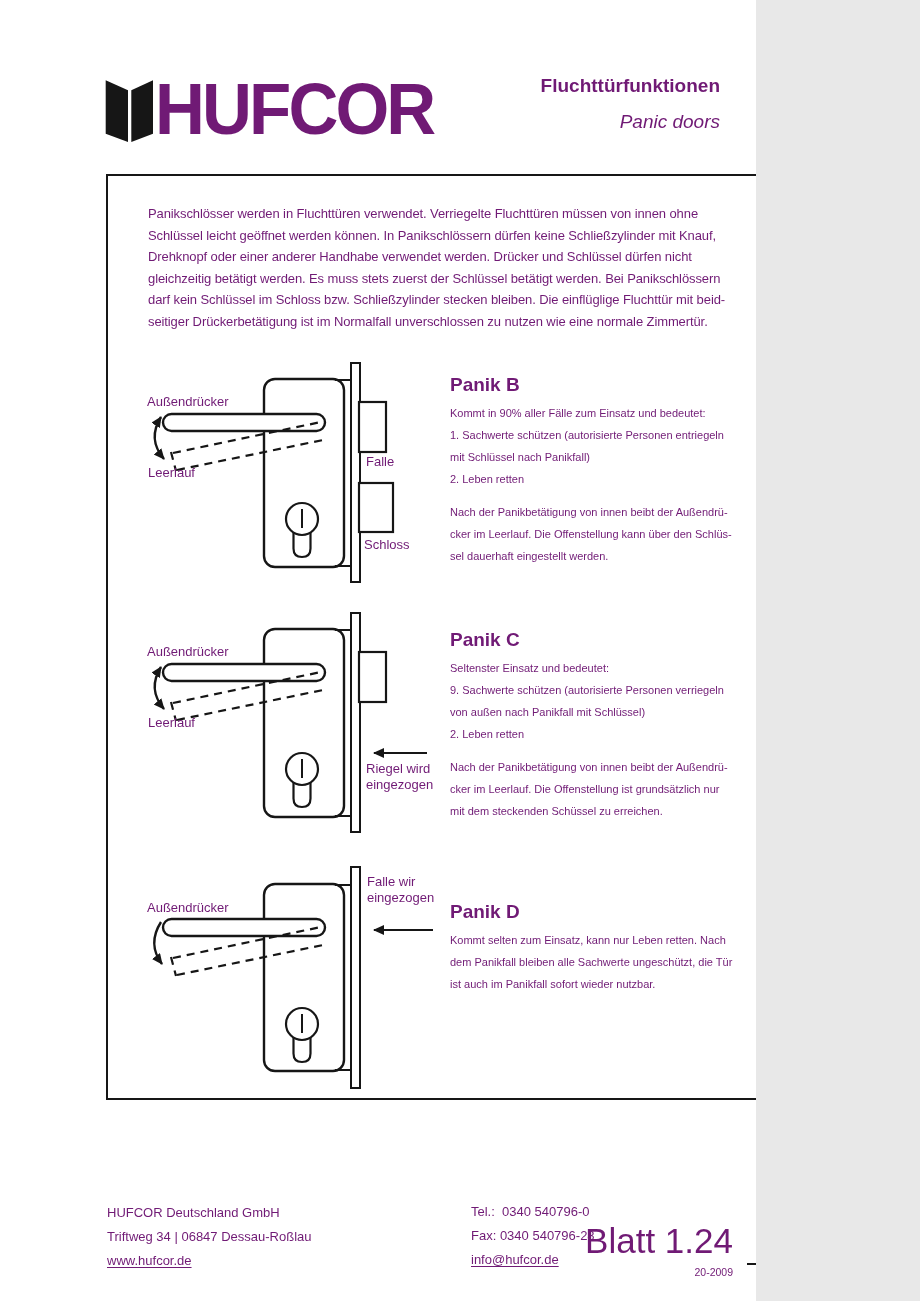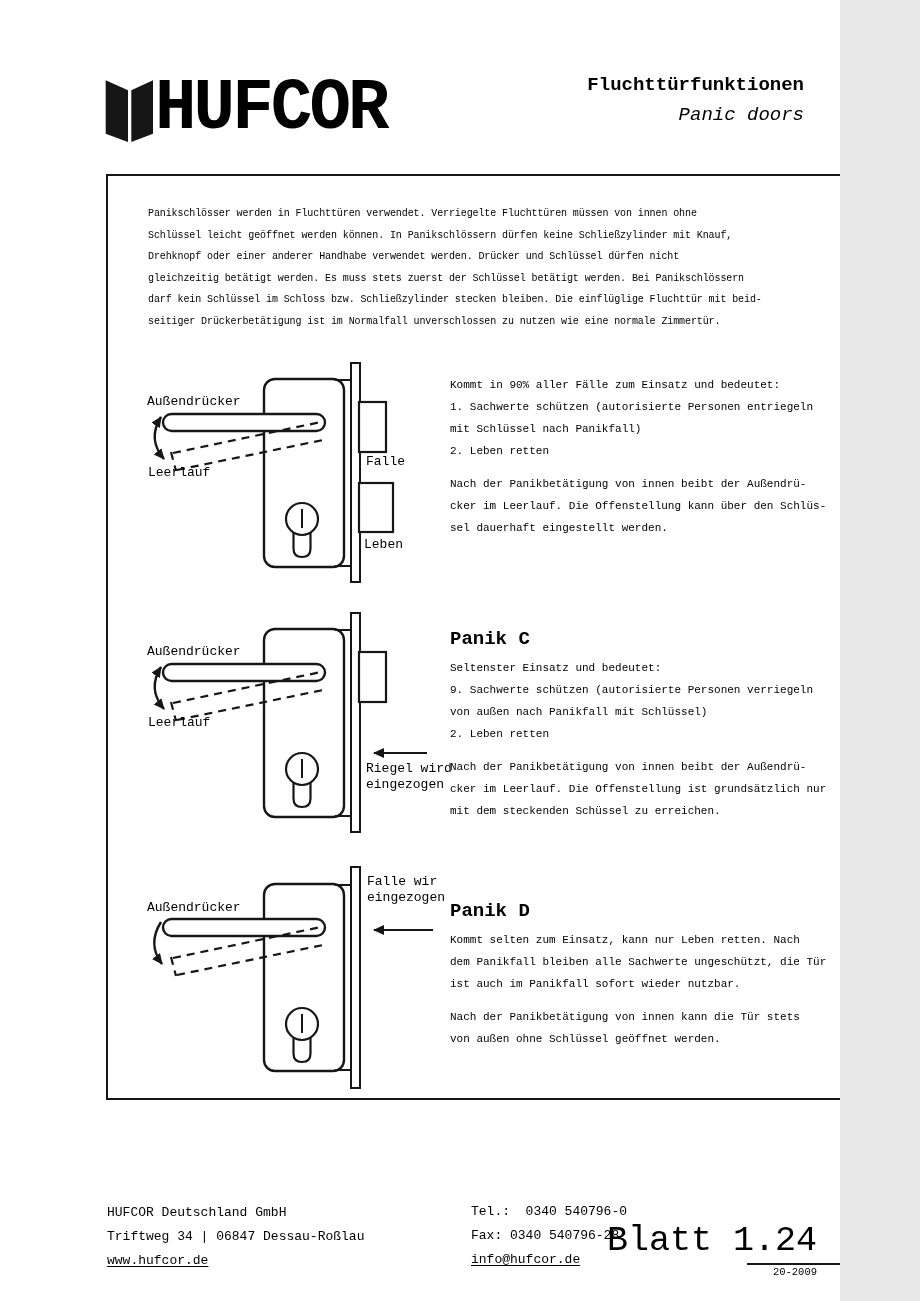--- a/index.html
+++ b/index.html
@@ -1,29 +1,29 @@
 <!DOCTYPE html>
 <html><head>
 <meta charset="utf-8">
 <style>
   html,body{margin:0;padding:0;background:#e8e8e8;}
-  .page{position:relative;width:840px;height:1301px;background:#ffffff;
-        font-family:Liberation Mono, monospace;color:#000000;overflow:hidden;}
+  .page{position:relative;width:756px;height:1301px;background:#ffffff;
+        font-family:Liberation Sans, sans-serif;color:#701a75;overflow:hidden;}
   .abs{position:absolute;}
   
   .logo-word{position:absolute;left:155px;top:68px;font-size:72px;font-weight:bold;
              letter-spacing:-3px;line-height:82px;transform:scaleX(.96);transform-origin:left center;
              white-space:nowrap;}
   .doc-title{position:absolute;right:36px;top:75px;text-align:right;}
   .doc-title .t1{font-size:19px;font-weight:bold;line-height:21px;}
-  .doc-title .t2{font-size:19px;font-style:italic;line-height:21px;margin-top:9px;}
+  .doc-title .t2{font-size:19px;font-style:italic;line-height:21px;margin-top:15px;}
   
   .main-box{position:absolute;left:106px;top:174px;width:776px;height:922px;
             border:2px solid #161616;background:#fff;}
-  .intro{position:absolute;left:148px;top:203px;font-size:10px;line-height:21.6px;
+  .intro{position:absolute;left:148px;top:203px;font-size:13px;line-height:21.6px;
          letter-spacing:-0.1px;white-space:pre;margin:0;}
   
   .sec{position:absolute;left:450px;width:436px;}
   .sec .sec-title{font-size:19px;font-weight:bold;margin:0 0 7px 0;line-height:21px;}
   .sec .sec-body,.sec .sec-note{font-size:11px;line-height:22px;white-space:pre-line;margin:0;}
   .sec .sec-note{margin-top:11px;}
   
   .lbl{position:absolute;font-size:13px;line-height:16px;white-space:pre-line;}
   
   .f-col{position:absolute;font-size:13px;line-height:24px;}
@@ -73,23 +73,24 @@
     <rect x="28" y="59" width="162" height="17" rx="8.5" fill="#fff" stroke="#161616" stroke-width="2.4"></rect>
     <path d="M38,98 L186,67 M42,115 L188,85 M36,97 L41,116" fill="none" stroke="#161616" stroke-width="2.2" stroke-dasharray="8 6"></path>
     <path d="M26,62 Q12,84 29,104" fill="none" stroke="#161616" stroke-width="2.4" marker-start="url(#ah1)" marker-end="url(#ah1)"></path>
     <path d="M158.5,168 L158.5,193.5 Q158.5,202 167,202 Q175.5,202 175.5,193.5 L175.5,168 Z" fill="#fff" stroke="#161616" stroke-width="2.2"></path>
     <circle cx="167" cy="164" r="16" fill="#fff" stroke="#161616" stroke-width="2.2"></circle>
     <path d="M167,154 V173" stroke="#161616" stroke-width="2"></path>
   </svg>
   <span class="lbl" style="left:147px;top:394px">Außendrücker</span>
   <span class="lbl" style="left:148px;top:465px">Leerlauf</span>
   <span class="lbl" style="left:366px;top:454px">Falle</span>
-  <span class="lbl" style="left:364px;top:537px">Leben</span>
+  <span class="lbl" style="left:364px;top:537px">Schloss</span>
 
   <div class="sec" style="top:374px">
+    <h3 class="sec-title">Panik B</h3>
     <p class="sec-body">Kommt in 90% aller Fälle zum Einsatz und bedeutet:
 1. Sachwerte schützen (autorisierte Personen entriegeln
 mit Schlüssel nach Panikfall)
 2. Leben retten</p>
     <p class="sec-note">Nach der Panikbetätigung von innen beibt der Außendrü-
 cker im Leerlauf. Die Offenstellung kann über den Schlüs-
 sel dauerhaft eingestellt werden.</p>
   </div>
 
   <svg class="abs" style="left:135px;top:605px" width="300" height="236" viewBox="0 0 300 236">
@@ -145,22 +146,20 @@
   </svg>
   <span class="lbl" style="left:147px;top:900px">Außendrücker</span>
   <span class="lbl" style="left:367px;top:874px">Falle wir
 eingezogen</span>
 
   <div class="sec" style="top:901px">
     <h3 class="sec-title">Panik D</h3>
     <p class="sec-body">Kommt selten zum Einsatz, kann nur Leben retten. Nach
 dem Panikfall bleiben alle Sachwerte ungeschützt, die Tür
 ist auch im Panikfall sofort wieder nutzbar.</p>
-    <p class="sec-note">Nach der Panikbetätigung von innen kann die Tür stets
-von außen ohne Schlüssel geöffnet werden.</p>
   </div>
 
   <div>
     <div class="f-col" style="left:107px;top:1201px">
       <div>HUFCOR Deutschland GmbH</div>
       <div>Triftweg 34 | 06847 Dessau-Roßlau</div>
       <div class="f-link">www.hufcor.de</div>
     </div>
     <div class="f-col" style="left:471px;top:1200px">
       <div>Tel.:&nbsp; 0340 540796-0</div>

